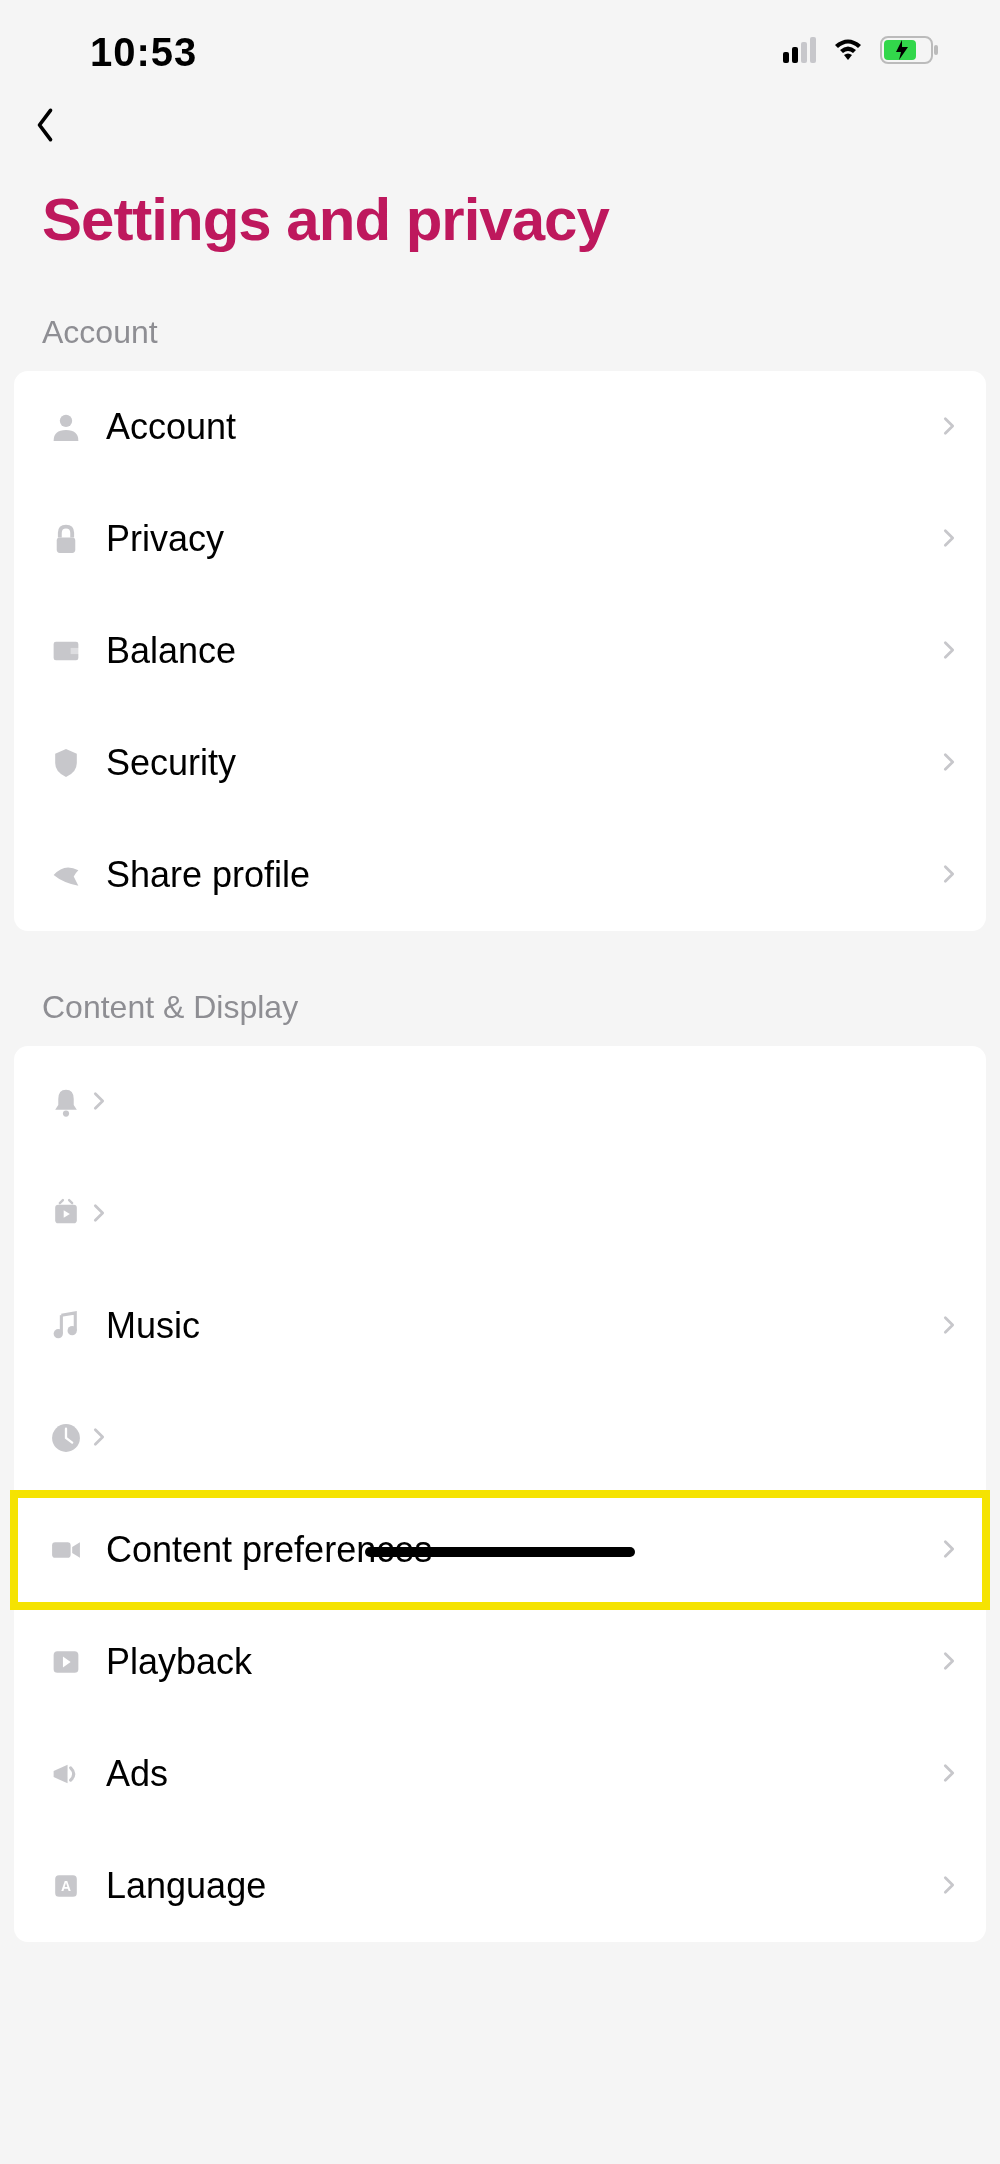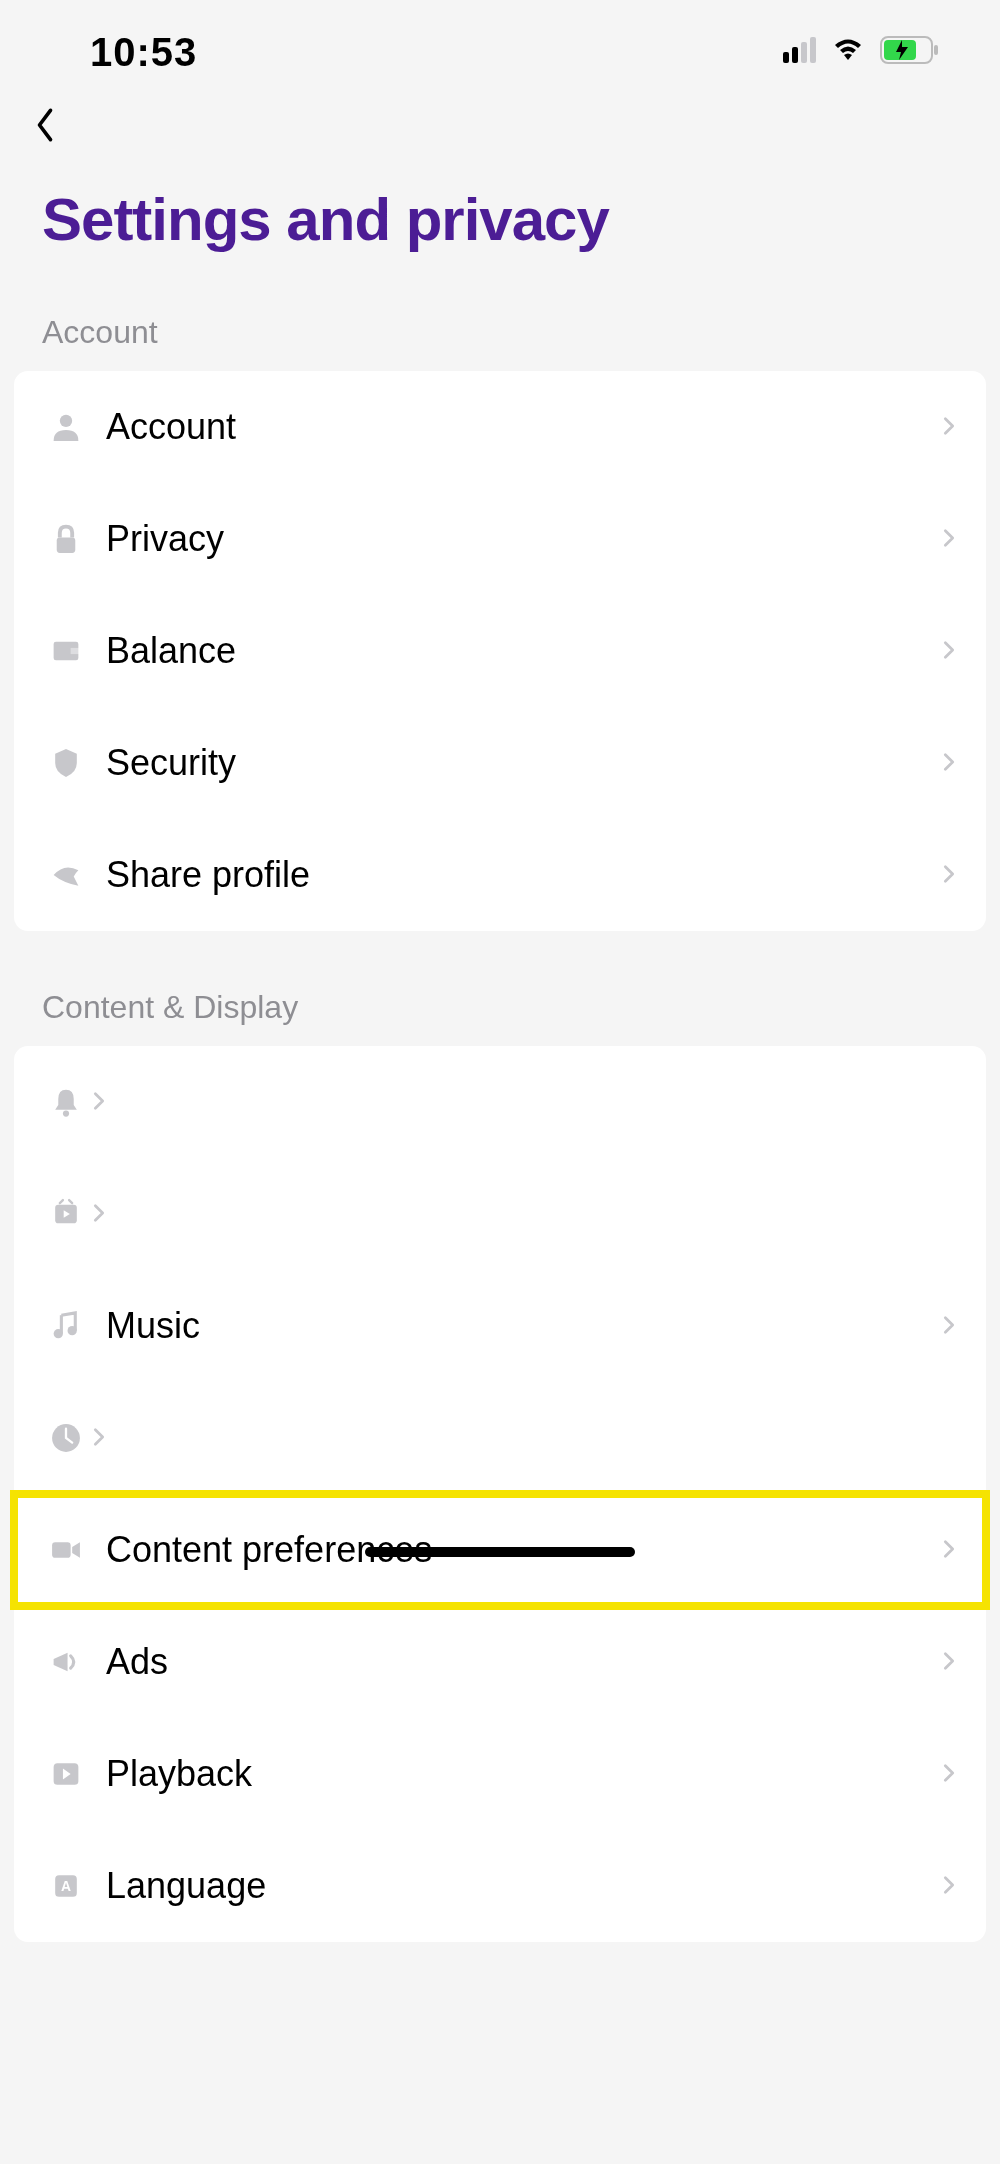--- a/index.html
+++ b/index.html
@@ -54,21 +54,21 @@
       height: 40px;
       display: flex;
       align-items: center;
       justify-content: center;
     }
     .page-title {
       font-size: 60px;
       font-weight: 800;
       letter-spacing: -1px;
       padding: 25px 42px 50px;
-      color: #4c1d95;
+      color: #be185d;
     }
     .section-header {
       font-size: 32px;
       color: #8e8e93;
       font-weight: 500;
       padding: 10px 42px 20px;
     }
     .list-group {
       background: #fff;
       margin: 0 14px;
@@ -279,44 +279,44 @@
           </svg>
         </span>
         <span class="item-label">Content preferences</span>
         <span class="item-chevron"><svg viewBox="0 0 24 24" width="22" height="22">
             <path d="M8 4 L16 12 L8 20" fill="none" stroke="currentColor" stroke-width="3" stroke-linecap="round" stroke-linejoin="round"></path>
           </svg></span>
       </div>
       <div class="list-item">
         <span class="item-icon">
           <svg viewBox="0 0 44 44" width="34" height="34">
+            <rect x="6" y="8" width="32" height="28" rx="5" fill="currentColor"></rect>
+            <path d="M18 15 L28 22 L18 29 Z" fill="#fff"></path>
+          </svg>
+        </span>
+        <span class="item-label">Playback</span>
+        <span class="item-chevron"><svg viewBox="0 0 24 24" width="22" height="22">
+            <path d="M8 4 L16 12 L8 20" fill="none" stroke="currentColor" stroke-width="3" stroke-linecap="round" stroke-linejoin="round"></path>
+          </svg></span>
+      </div>
+      <div class="list-item">
+        <span class="item-icon">
+          <svg viewBox="0 0 44 44" width="34" height="34">
             <path d="M6 18 L24 10 V34 L6 26 Z" fill="currentColor"></path>
             <path d="M28 14 Q36 22 28 30" stroke="currentColor" stroke-width="4" fill="none" stroke-linecap="round"></path>
           </svg>
         </span>
         <span class="item-label">Ads</span>
         <span class="item-chevron"><svg viewBox="0 0 24 24" width="22" height="22">
             <path d="M8 4 L16 12 L8 20" fill="none" stroke="currentColor" stroke-width="3" stroke-linecap="round" stroke-linejoin="round"></path>
           </svg></span>
       </div>
       <div class="list-item">
         <span class="item-icon">
           <svg viewBox="0 0 44 44" width="34" height="34">
-            <rect x="6" y="8" width="32" height="28" rx="5" fill="currentColor"></rect>
-            <path d="M18 15 L28 22 L18 29 Z" fill="#fff"></path>
-          </svg>
-        </span>
-        <span class="item-label">Playback</span>
-        <span class="item-chevron"><svg viewBox="0 0 24 24" width="22" height="22">
-            <path d="M8 4 L16 12 L8 20" fill="none" stroke="currentColor" stroke-width="3" stroke-linecap="round" stroke-linejoin="round"></path>
-          </svg></span>
-      </div>
-      <div class="list-item">
-        <span class="item-icon">
-          <svg viewBox="0 0 44 44" width="34" height="34">
             <rect x="8" y="8" width="28" height="28" rx="5" fill="currentColor"></rect>
             <text x="22" y="29" font-size="18" font-weight="bold" fill="#fff" text-anchor="middle">A</text>
           </svg>
         </span>
         <span class="item-label">Language</span>
         <span class="item-chevron"><svg viewBox="0 0 24 24" width="22" height="22">
             <path d="M8 4 L16 12 L8 20" fill="none" stroke="currentColor" stroke-width="3" stroke-linecap="round" stroke-linejoin="round"></path>
           </svg></span>
       </div>
     </div>

